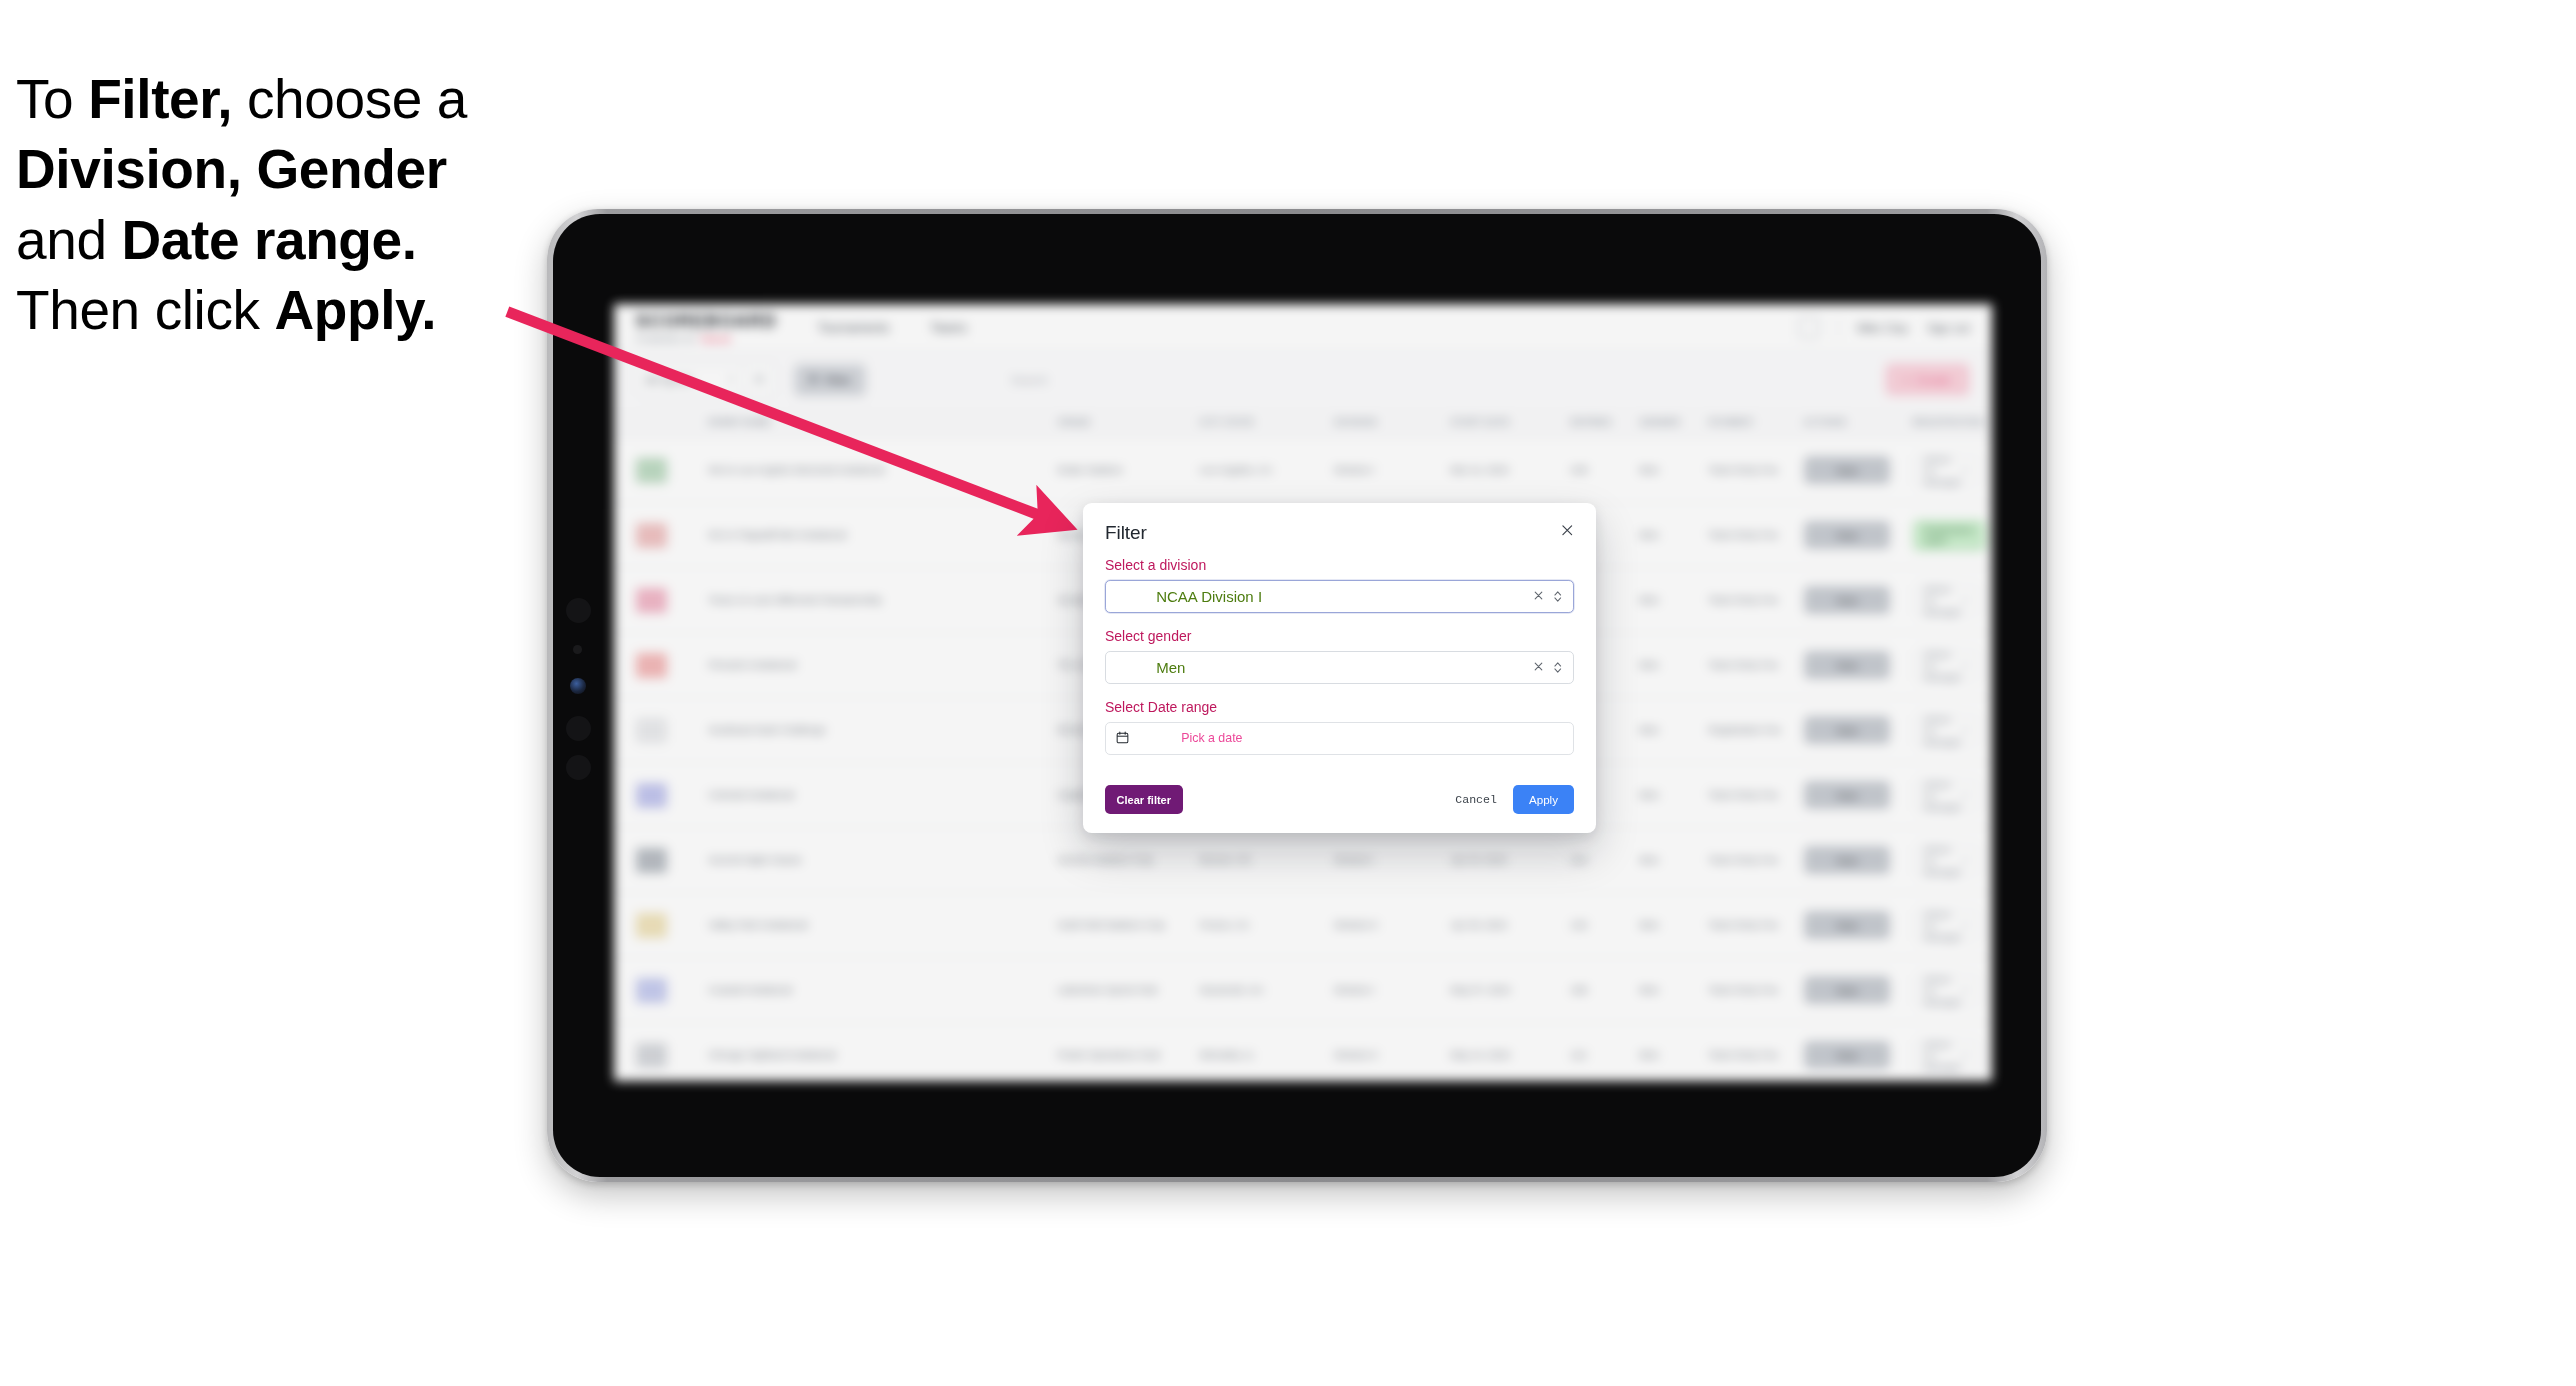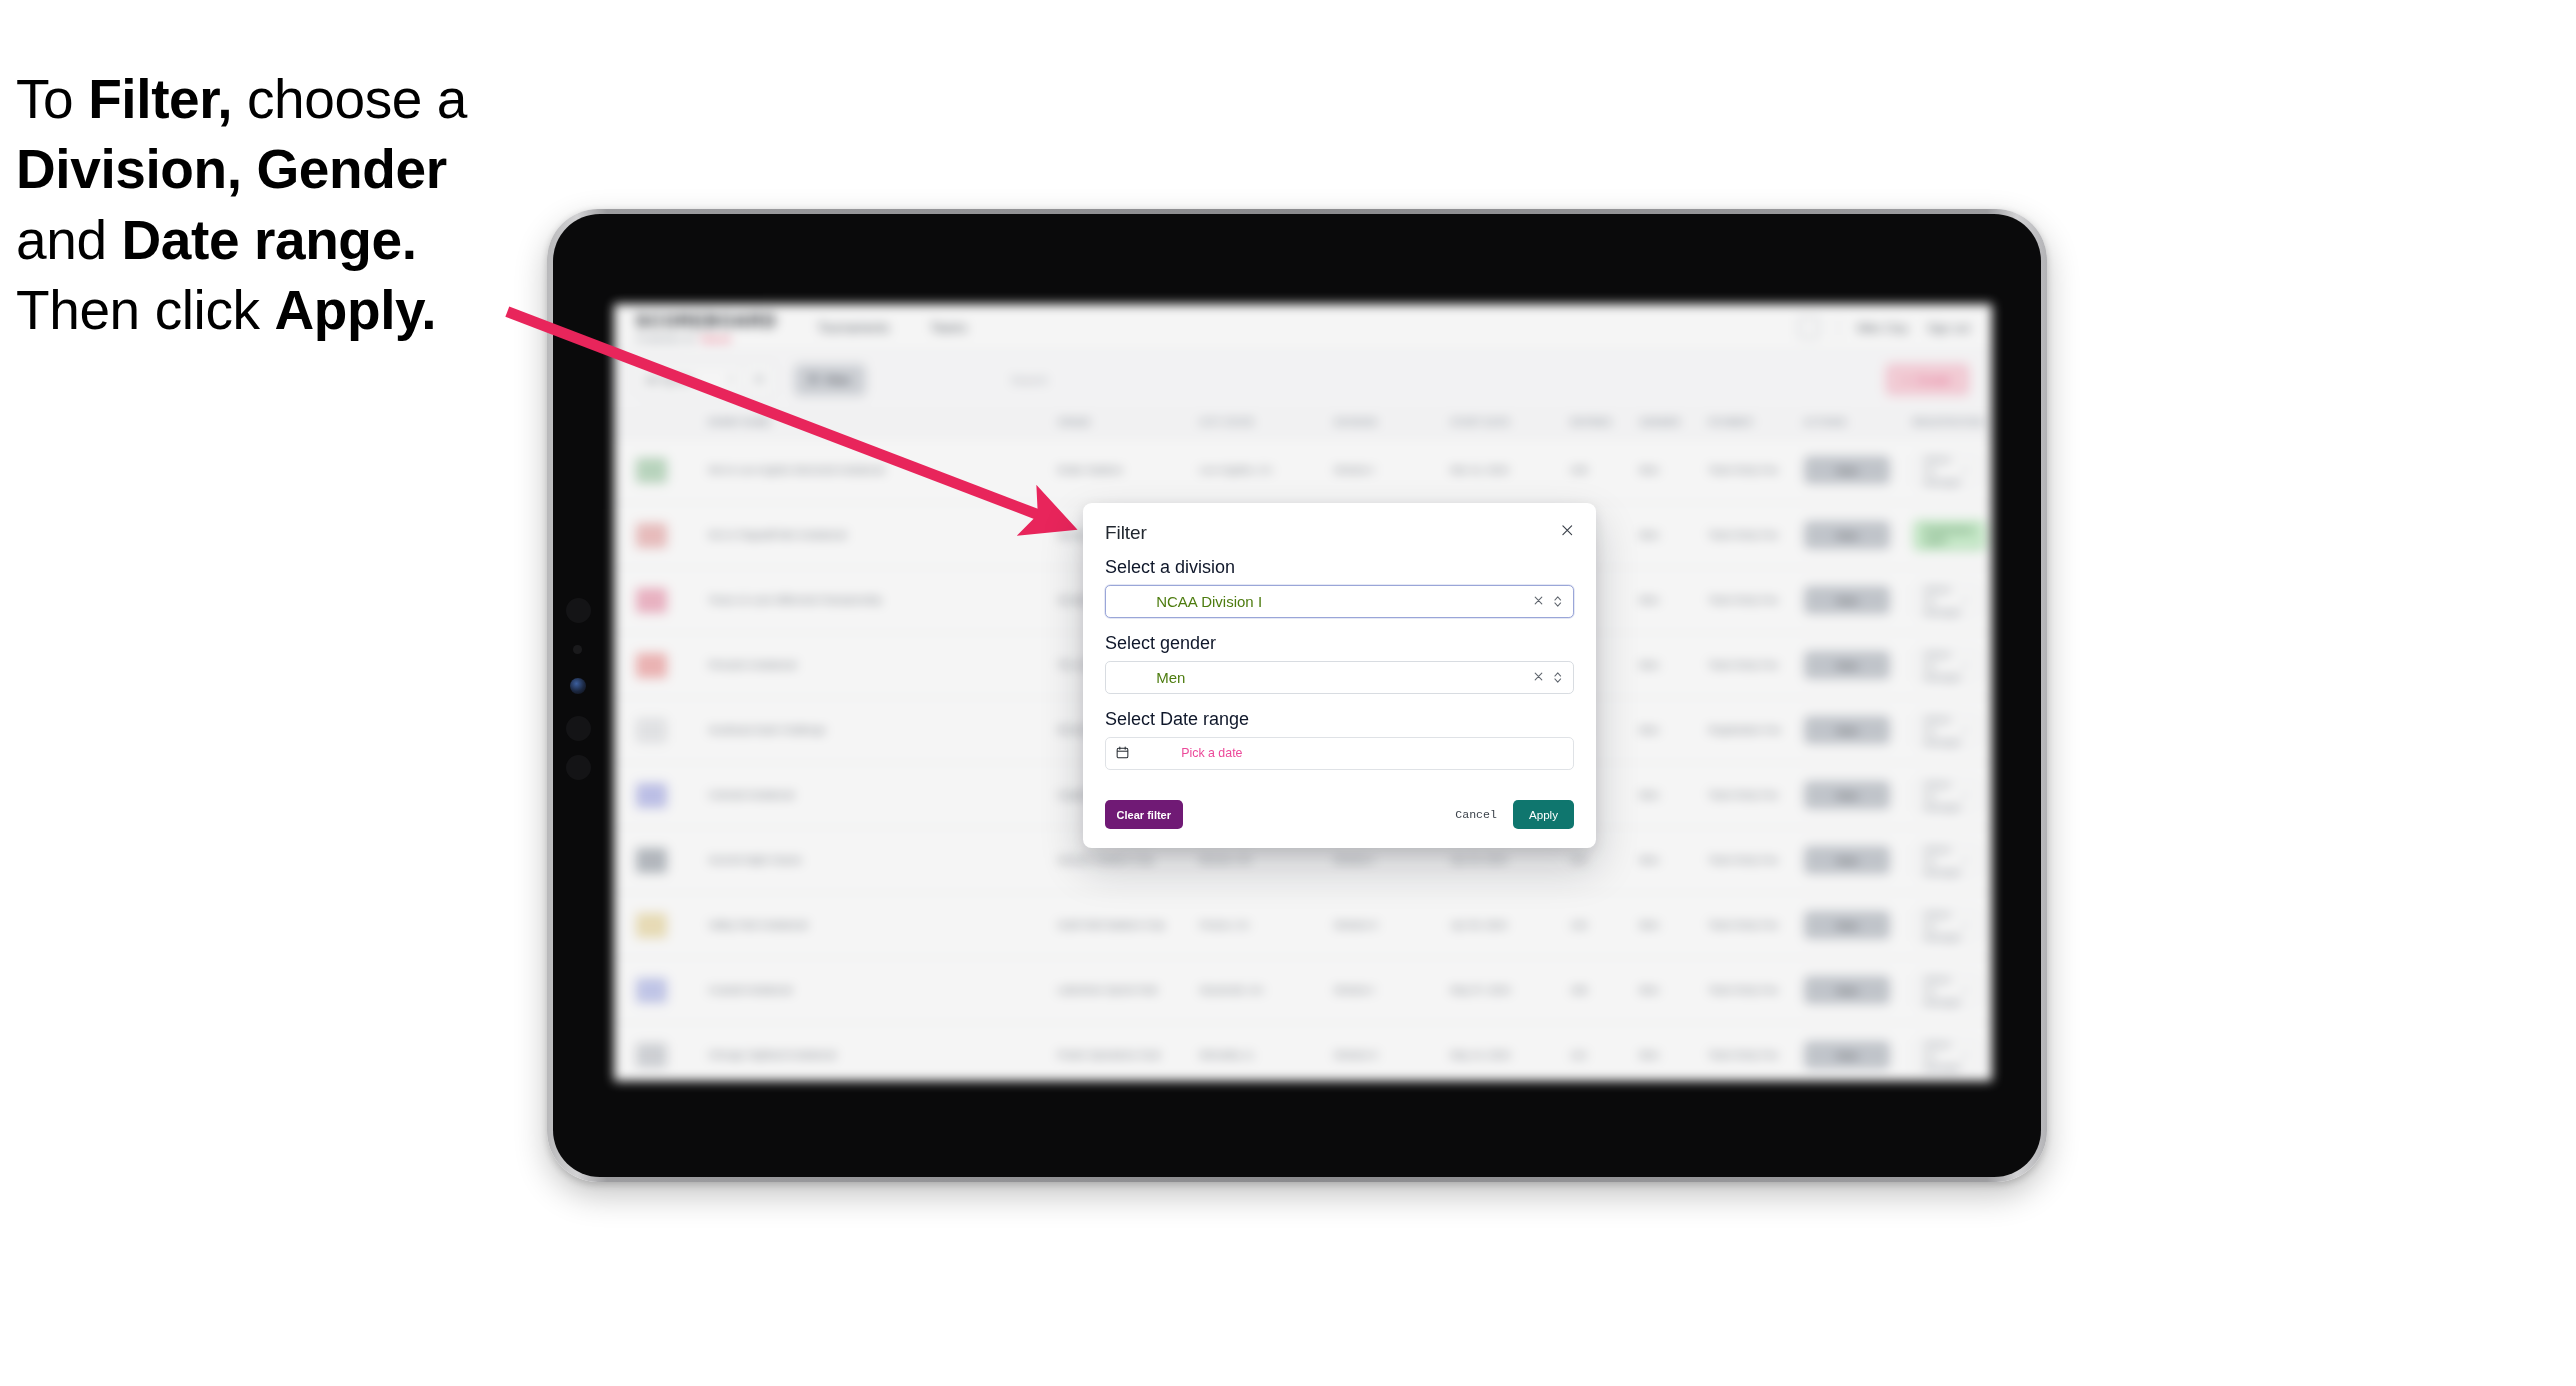--- a/index.html
+++ b/index.html
@@ -193,22 +193,22 @@
     color: #222830;
     letter-spacing: -0.1px;
   }
   #dialog-close {
     position: absolute; right: 17.5px; top: 16px;
     width: 22px; height: 22px; display: flex; align-items: center;
     justify-content: center; cursor: pointer;
   }
   #dialog-body { padding: 0 22px 5.8px 22px; }
   .field-label {
-    font-size: 18px;
-    color: #0f172a;
+    font-size: 14px;
+    color: #be185d;
     margin-bottom: 7.3px;
     font-weight: 400;
   }
   .field-group { margin-bottom: 14.5px; }
   .sel-control {
     height: 33px;
     border: 0.7px solid #d8dce1;
     border-radius: 5.1px;
     background: #ffffff;
     display: flex;
@@ -246,21 +246,21 @@
     display: flex; align-items: center; cursor: pointer; border: none;
     font-family: "Liberation Sans", sans-serif;
   }
   #footer-right { margin-left: auto; display: flex; align-items: center; gap: 16px; }
   #btn-cancel {
     font-size: 11.6px; color: #3c434b; background: none; border: none;
     cursor: pointer; font-family: Liberation Mono, monospace; padding: 0;
   }
   #btn-apply {
     height: 29px; padding: 0 16px; border-radius: 5.1px;
-    background: #0f766e; color: #ffffff; font-size: 11.6px; font-weight: 500;
+    background: #3b82f6; color: #ffffff; font-size: 11.6px; font-weight: 500;
     display: flex; align-items: center; cursor: pointer; border: none;
     font-family: "Liberation Sans", sans-serif;
   }
 </style>
 </head>
 <body>
 
 <div id="caption">
   <div><span>To </span><span class="b">Filter,</span><span> choose a</span></div>
   <div><span class="b">Division, Gender</span></div>

